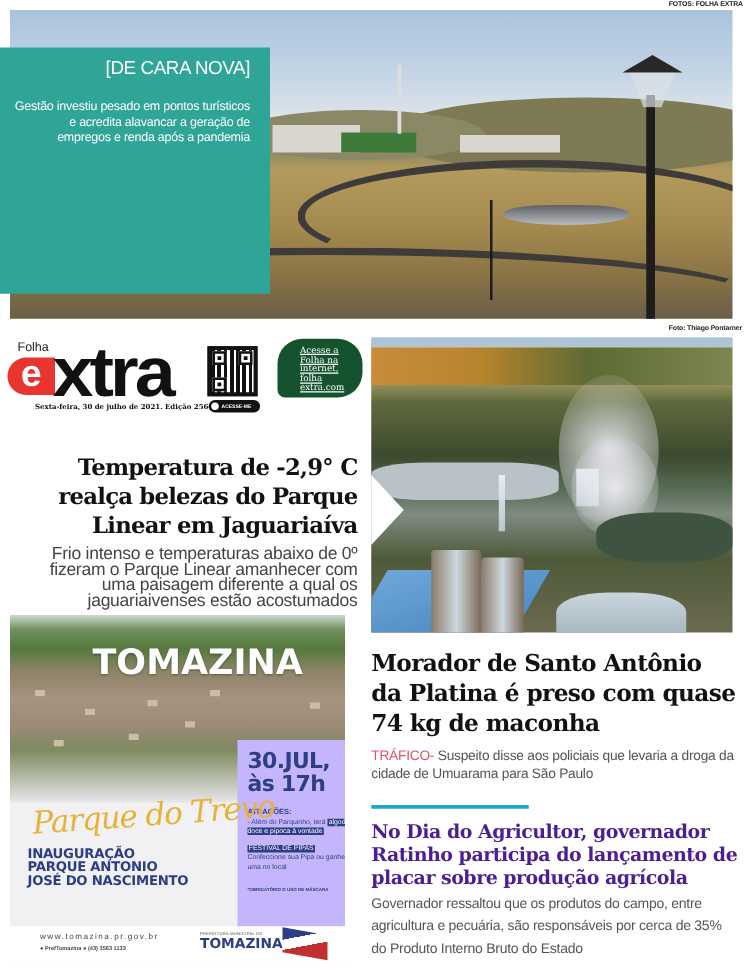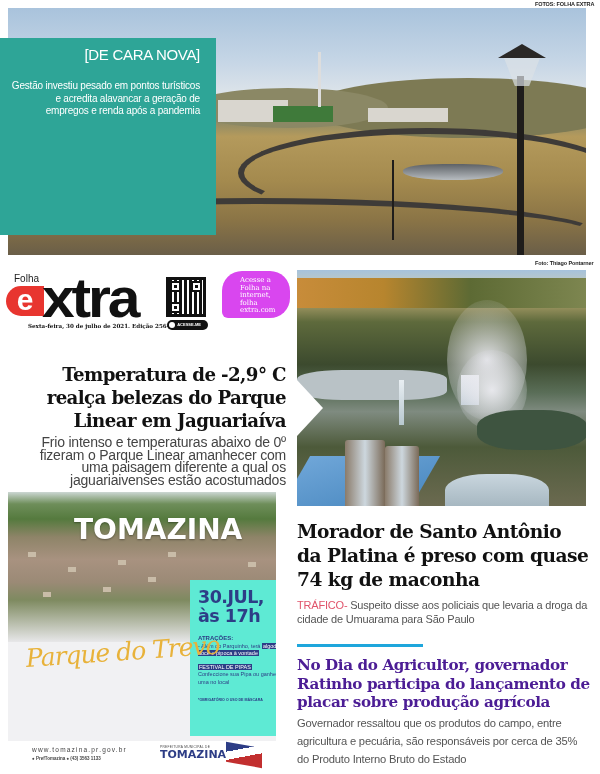--- a/index.html
+++ b/index.html
@@ -33,21 +33,21 @@
   .mh-e { position: absolute; left: 0; top: 16px; width: 38px; height: 30px; background: #e8352f; border-radius: 15px 0 0 15px; color: #fff; font-weight: bold; font-size: 30px; line-height: 28px; text-align: center; font-family: "Liberation Sans", sans-serif; }
   .mh-xtra { position: absolute; left: 36px; top: 2px; font-family: "Liberation Sans", sans-serif; font-weight: bold; font-size: 56px; line-height: 52px; letter-spacing: -3px; color: #111; transform: scaleX(1.05); transform-origin: left; }
   .mh-date { position: absolute; left: 22px; top: 53px; font-family: "DejaVu Serif", serif; font-size: 5.6px; font-weight: bold; color: #111; white-space: nowrap; }
   .mh-qr { position: absolute; left: 160px; top: 7px; width: 40px; height: 40px; background:
       repeating-linear-gradient(90deg, #111 0 3px, #fff 3px 5px),
       #111; border: 3px solid #111; }
   .mh-qr .finder { position: absolute; width: 11px; height: 11px; border: 2px solid #111; background: #fff; }
   .mh-qr .finder::after { content: ""; position: absolute; left: 2px; top: 2px; width: 3px; height: 3px; background: #111; }
   .mh-access { position: absolute; left: 161px; top: 50px; width: 41px; height: 10px; background: #111; border-radius: 5px; color: #fff; font-size: 4px; line-height: 10px; text-align: right; padding-right: 7px; font-weight: bold; }
   .mh-access::before { content: ""; position: absolute; left: 2px; top: 2px; width: 6px; height: 6px; border-radius: 50%; background: #fff; }
-  .mh-bubble { position: absolute; left: 216px; top: 1px; width: 68px; height: 47px; background: #d946ef; border-radius: 20px 20px 20px 6px; color: #fff; font-family: "DejaVu Serif", serif; font-size: 7px; line-height: 7.6px; padding: 6px 6px 0 18px; }
+  .mh-bubble { position: absolute; left: 216px; top: 1px; width: 68px; height: 47px; background: #14532d; border-radius: 20px 20px 20px 6px; color: #fff; font-family: "DejaVu Serif", serif; font-size: 7px; line-height: 7.6px; padding: 6px 6px 0 18px; text-decoration: underline; }
 
   
   .art2 { position: absolute; left: 10px; top: 342px; width: 276px; text-align: right; }
   .art2-kicker { font-size: 15px; color: #444; letter-spacing: -0.3px; line-height: 18px; font-weight: normal; }
   .art2-title { font-family: "DejaVu Serif", serif; font-weight: bold; font-size: 18.2px; line-height: 23px; letter-spacing: -0.6px; color: #111; margin-top: 21px; }
   .art2-sub { font-size: 14px; line-height: 12.5px; color: #444; margin-top: 4px; letter-spacing: -0.2px; }
 
   
   .falls-photo {
     position: absolute; left: 297px; top: 270px; width: 289px; height: 236px; overflow: hidden;
@@ -68,21 +68,21 @@
   .art4 { position: absolute; left: 297px; top: 656px; width: 295px; }
   .art4-title { font-family: "DejaVu Serif", serif; font-weight: bold; font-size: 15.2px; line-height: 18.5px; letter-spacing: -0.4px; color: #4c1d95; }
   .art4-sub { font-size: 11.2px; line-height: 18px; color: #555; margin-top: 2px; letter-spacing: -0.2px; }
 
   
   .ad { position: absolute; left: 8px; top: 492px; width: 268px; height: 278px; overflow: hidden; background: #f1f1f3; }
   .ad-photo { position: absolute; left: 0; top: 0; width: 281px; height: 150px;
     background: linear-gradient(180deg, #ccd7d3 0%, #6e8e5a 8%, #557a3e 18%, #8e8468 30%, #a89280 45%, #9b8a76 60%, #7e8a60 72%, #e7e7e9 100%); }
   .ad-photo .roof { position: absolute; width: 8px; height: 5px; background: #c9bca8; }
   .ad-tomazina { position: absolute; left: 66px; top: 21px; font-family: "DejaVu Sans", sans-serif; font-weight: bold; font-size: 28px; letter-spacing: 0px; color: #fff; text-shadow: 0 1px 2px rgba(0,0,0,0.35); }
-  .ad-datebox { position: absolute; left: 182px; top: 88px; width: 99px; height: 156px; background: #5eead4; padding: 8px 6px 0 8px; }
+  .ad-datebox { position: absolute; left: 182px; top: 100px; width: 99px; height: 156px; background: #c4b5fd; padding: 8px 6px 0 8px; }
   .ad-date { font-family: "DejaVu Sans", sans-serif; font-weight: bold; font-size: 17.5px; line-height: 19px; color: #2d3d86; letter-spacing: -0.5px; }
   .ad-attr-title { font-size: 6px; font-weight: bold; color: #2d3d86; margin-top: 9px; }
   .ad-attr { font-size: 5.5px; line-height: 7.4px; color: #2d3d86; margin-top: 2px; }
   .hl { background: #2d3d86; color: #fff; padding: 0 1px; }
   .ad-festival { font-size: 5.5px; line-height: 7.4px; color: #2d3d86; margin-top: 6px; }
   .ad-note { font-size: 3.6px; color: #2d3d86; margin-top: 12px; font-weight: bold; }
   .ad-script { position: absolute; left: 18px; top: 152px; font-family: "DejaVu Serif", serif; font-style: italic; font-size: 25px; color: #e8b23a; letter-spacing: -1px; transform: rotate(-4deg); transform-origin: left; }
   .ad-inaug { position: absolute; left: 14px; top: 186px; font-family: "DejaVu Sans", sans-serif; font-weight: bold; font-size: 10.6px; line-height: 11px; color: #2d3d86; letter-spacing: -0.2px; }
   .ad-footer { position: absolute; left: 0; top: 249px; width: 281px; height: 29px; background: #ffffff; }
   .ad-url { position: absolute; left: 24px; top: 5px; font-size: 6.5px; color: #444; letter-spacing: 1.2px; }
@@ -183,20 +183,25 @@
   <div class="ad-datebox">
     <div class="ad-date">30.JUL,</div>
     <div class="ad-date">às 17h</div>
     <div class="ad-attr-title">ATRAÇÕES:</div>
     <div class="ad-attr"><span>- Além do Parquinho, terá </span><span class="hl">algodão doce e pipoca à vontade</span></div>
     <div class="ad-festival"><span class="hl">FESTIVAL DE PIPAS</span><br><span>Confeccione sua Pipa ou ganhe uma no local</span></div>
     <div class="ad-note">*OBRIGATÓRIO O USO DE MÁSCARA</div>
   </div>
 
   <div class="ad-script">Parque do Trevo</div>
+  <div class="ad-inaug">
+    <div>INAUGURAÇÃO</div>
+    <div>PARQUE ANTONIO</div>
+    <div>JOSÉ DO NASCIMENTO</div>
+  </div>
 
   <div class="ad-footer">
     <div class="ad-url">www.tomazina.pr.gov.br</div>
     <div class="ad-social">● PrefTomazina   ● (43) 3563 1133</div>
     <div class="ad-pref-small">PREFEITURA MUNICIPAL DE</div>
     <div class="ad-pref">TOMAZINA</div>
     <div class="ad-flag"></div>
   </div>
 </div>
 

